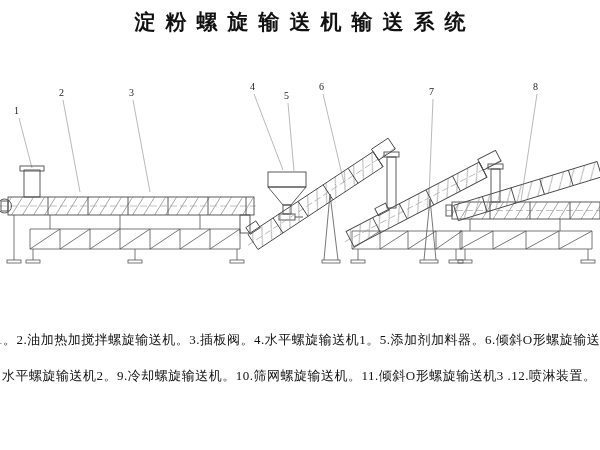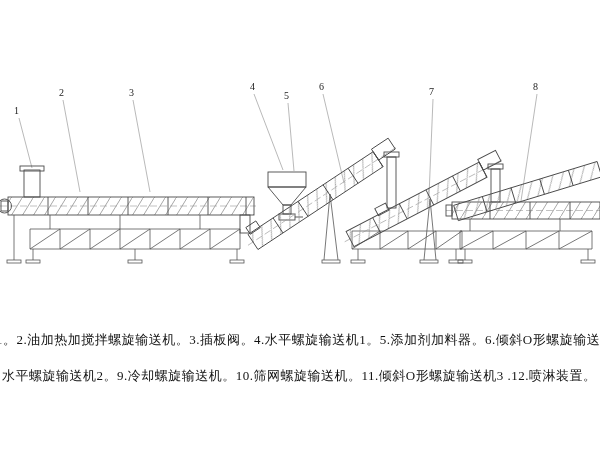--- a/index.html
+++ b/index.html
@@ -22,20 +22,21 @@
     white-space:nowrap;color:#111111;letter-spacing:0.5px;
   }
   .legend.l1{top:332px;left:-4px;}
   .legend.l2{top:368px;left:2px;}
 </style>
 </head>
 <body>
 
 <div class="stage">
 
+  <div class="title">淀粉螺旋输送机输送系统</div>
 
   <svg class="drawing" width="600" height="450" viewBox="0 0 600 450">
     <defs>
       <pattern id="flights" patternUnits="userSpaceOnUse" width="11" height="18">
         <path d="M0 18 L11 0" stroke="#909090" stroke-width="0.8" fill="none"></path>
       </pattern>
     </defs>
 
     <g stroke="#8a8a8a" stroke-width="0.6" fill="none">
       <path d="M19 118 L32 168 M63 100 L80 192 M133 100 L150 192 M254 94 L283 170 M288 103 L294 171 M323 94 L344 183 M433 99 L429 196 M537 94 L521 201"></path>

